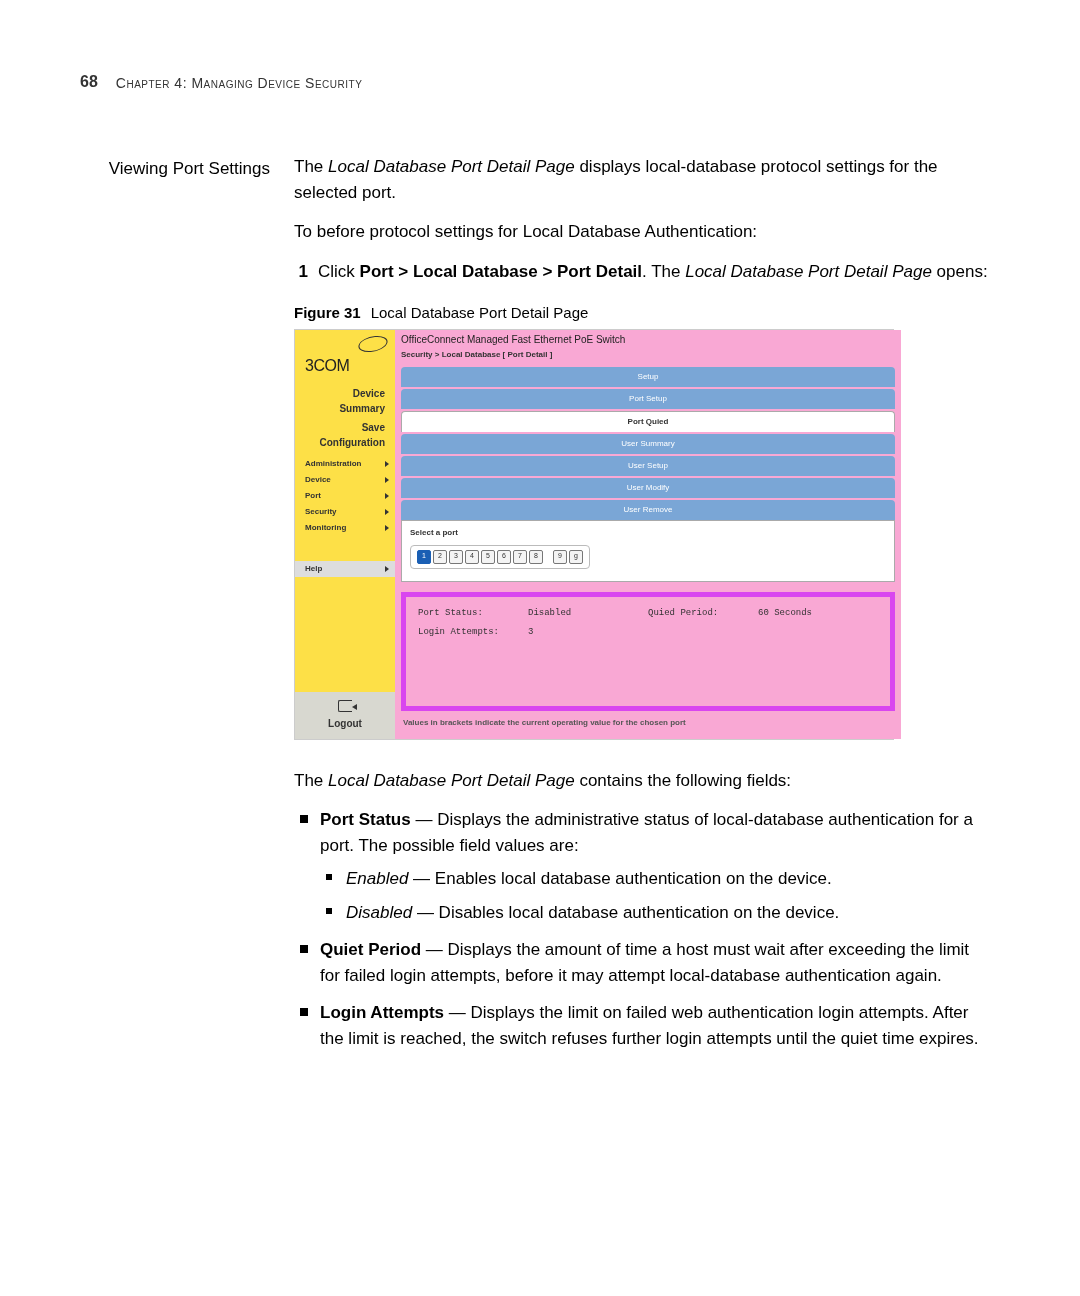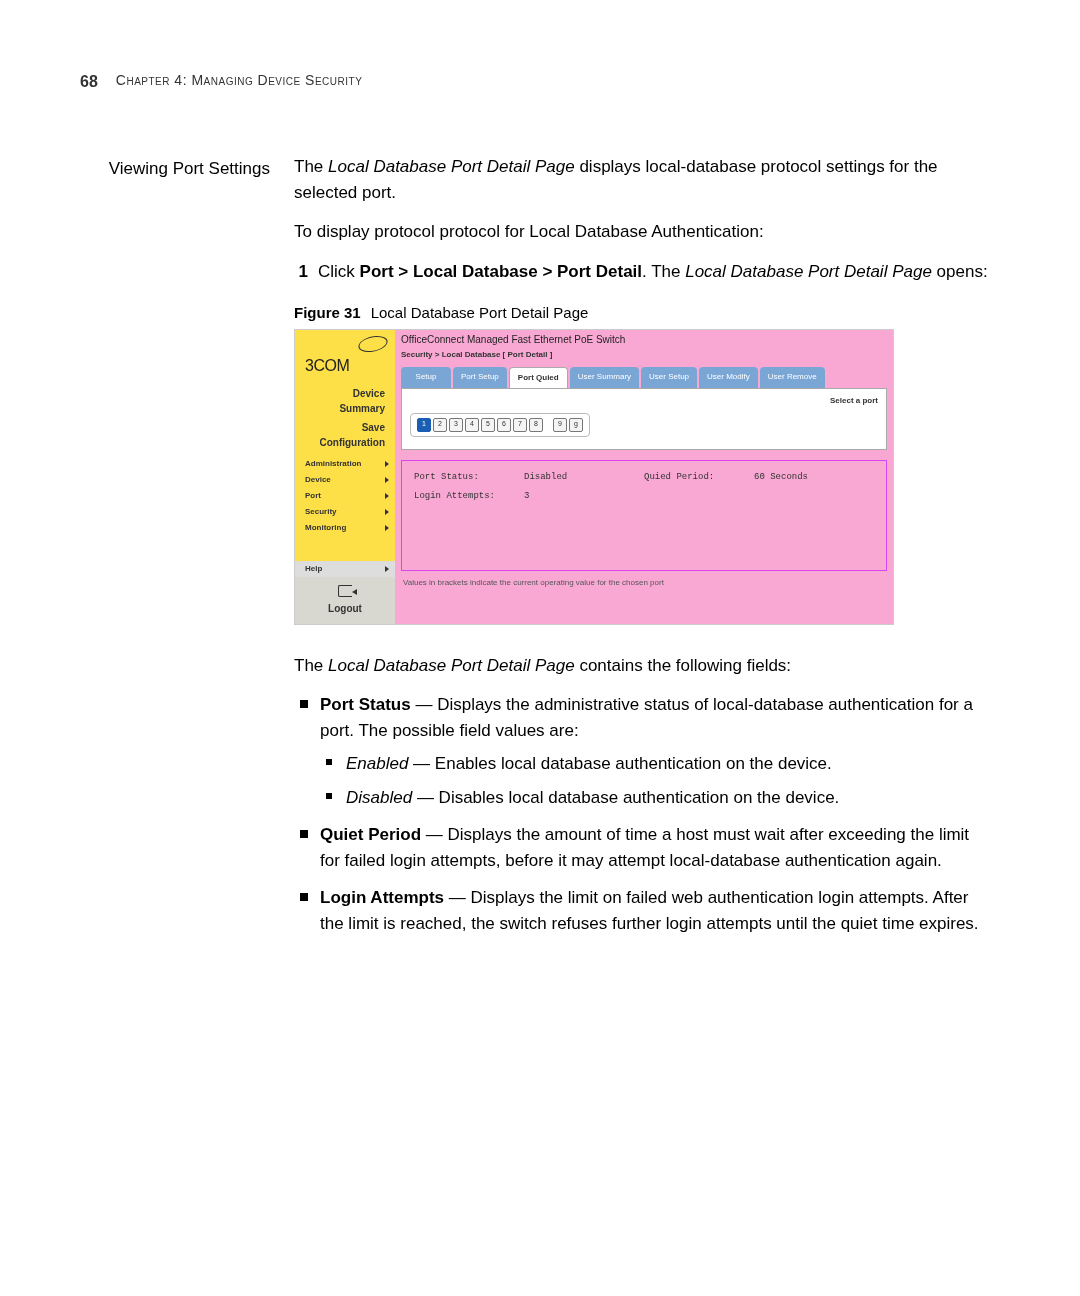--- a/index.html
+++ b/index.html
@@ -7,21 +7,21 @@
     font-family: Arial, Helvetica, sans-serif;
     background: #fff;
     color: #000;
     width: 1080px;
     padding: 70px 90px 60px 80px;
     font-size: 17px;
     line-height: 1.5;
   }
   .page-header {
     display: flex;
-    align-items: flex-start;
+    align-items: flex-end;
     gap: 18px;
     font-size: 14px;
     margin-bottom: 60px;
     color: #333;
   }
   .page-num { font-weight: bold; font-size: 16px; }
   .chapter { font-variant: small-caps; letter-spacing: 0.5px; }
   .two-col { display: flex; gap: 24px; }
   .side-heading {
     width: 190px;
@@ -91,57 +91,56 @@
   .logout-icon {
     width:14px;height:12px;border:1.5px solid #333;border-right:none;border-radius:2px 0 0 2px;position:relative;
   }
   .logout-icon::after{
     content:"";position:absolute;right:-5px;top:3px;width:0;height:0;
     border-top:3px solid transparent;border-bottom:3px solid transparent;border-right:5px solid #333;
   }
   .fig-right { flex:1; background:#f9a8d4; display:flex; flex-direction:column; }
   .fig-title { padding: 2px 6px; font-size:10px; color:#222; font-weight:normal; }
   .breadcrumb { padding: 0 6px 4px 6px; font-size:8px; font-weight:bold; color:#333; }
-  .tabs { display:flex; gap:2px; padding: 2px 6px 0 6px; }
+  .tabs { display:flex; gap:2px; padding: 2px 6px 0 6px; flex-direction: column; }
   .tab {
     background:#7aa6d6; color:#fff; font-size:8px; padding:4px 8px 4px 8px;
     border-radius:4px 4px 0 0; min-width:50px; text-align:center;
   }
   .tab.active { background:#fff; color:#333; border:1px solid #aaa; border-bottom:none; font-weight:bold;}
   .tab-content {
     margin: 0 6px 4px 6px;
     border:1px solid #aaa;
     padding:6px 8px 12px 8px;
     background:#fff;
-    text-align:right;
   }
   .select-label { font-size:8px; font-weight:bold; color:#333; margin-bottom:6px; }
   .port-bar {
     border:1px solid #bbb; border-radius:4px; padding:4px 6px;
     display:flex; gap:2px; width:fit-content;
   }
   .port-sq {
     width:14px;height:14px;border:1px solid #777;border-radius:2px;
     font-size:7px;display:flex;align-items:center;justify-content:center;
     background:#f4f4f4;color:#333;
   }
   .port-sq.selected { background:#1a5fb4; color:#fff; border-color:#1a5fb4; }
   .port-gap { width:6px; }
   .data-box {
     margin: 6px 6px;
-    border:1px solid #d946ef;
+    border:5px solid #d946ef;
     padding:10px 12px 60px 12px;
     font-family: "Courier New", monospace;
     font-size:9px;
     color:#333;
   }
   .data-row { display:flex; gap: 0; margin-bottom:6px; }
   .data-cell-lab { width:110px; }
   .data-cell-val { width:120px; }
-  .footnote { font-size:8px; color:#555; padding:0 8px 10px 8px; }
+  .footnote { font-size:8px; color:#555; padding:0 8px 10px 8px;font-weight:bold; }
 
   
   ul.outer { list-style:none; padding:0; margin:0; }
   ul.outer > li { position:relative; padding-left:26px; margin-bottom:12px; }
   ul.outer > li::before {
     content:""; position:absolute; left:6px; top:8px;
     width:8px; height:8px; background:#000;
   }
   ul.inner { list-style:none; padding:0; margin:8px 0 2px 0; }
   ul.inner > li { position:relative; padding-left:26px; margin-bottom:8px; }
@@ -159,21 +158,21 @@
 </div>
 
 <div class="two-col">
   <div class="side-heading">Viewing Port Settings</div>
   <div class="body-col">
 
     <p>
       <span>The </span><em>Local Database Port Detail Page</em><span> displays local-database protocol settings for the selected port.</span>
     </p>
 
-    <p>To display protocol protocol for Local Database Authentication:</p>
+    <p>To before protocol settings for Local Database Authentication:</p>
 
     <div class="step-line">
       <div class="step-num">1</div>
       <div>
         <span>Click </span><b>Port &gt; Local Database &gt; Port Detail</b><span>. The </span><em>Local Database Port Detail Page</em><span> opens:</span>
       </div>
     </div>
 
     <div class="fig-caption">
       <b>Figure 31</b><span>Local Database Port Detail Page</span>

